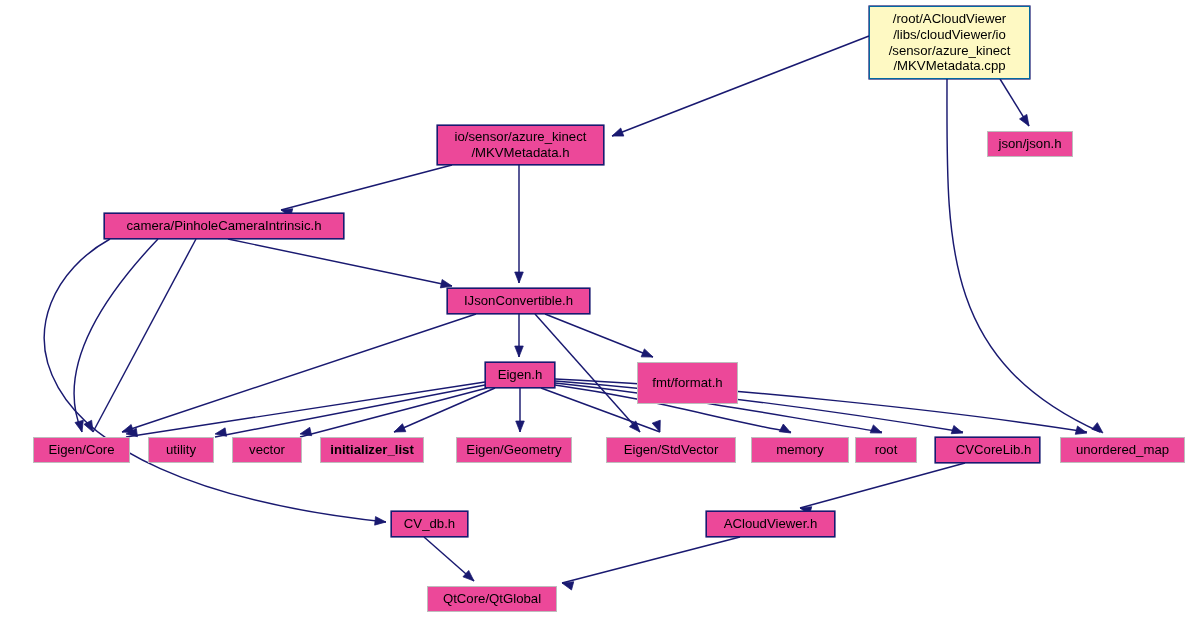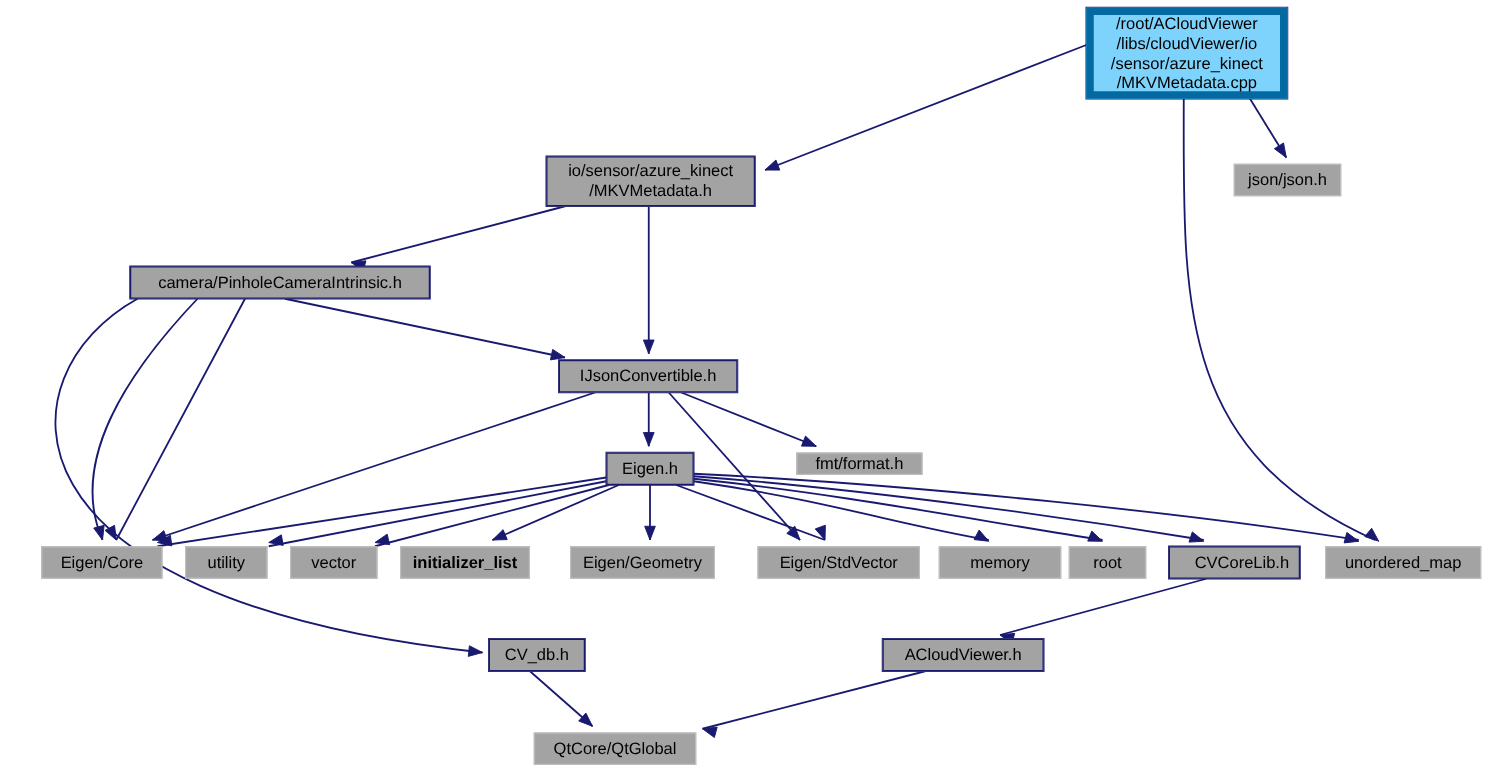--- a/index.html
+++ b/index.html
@@ -27,33 +27,33 @@
   }
   .node {
     position: absolute;
     box-sizing: border-box;
     display: flex;
     align-items: center;
     justify-content: center;
     text-align: center;
     line-height: 1.18;
     white-space: pre;
-    background: #a3a3a3;
+    background: #ec4899;
     border: 1px solid #bdbdbd;
     color: #000000;
     font-size: 13.2px;
     z-index: 5;
   }
   .node.strong {
     border: 1px solid #191970;
     box-shadow: 0 0 0 0.6px #191970;
   }
   .node.current {
-    background: #7dd3fc;
-    border: 6px solid #0369a1;
+    background: #fef9c3;
+    border: 1px solid #0369a1;
     box-shadow: 0 0 0 0.6px #191970;
   }
   .edge-path {
     fill: none;
     stroke: #191970;
     stroke-width: 1.45;
   }
   .edge-head {
     fill: #191970;
     stroke: #191970;
@@ -122,21 +122,21 @@
       <div class="node current" style="left: 869px; top: 6px; width: 161px; height: 73px;">/root/ACloudViewer
 /libs/cloudViewer/io
 /sensor/azure_kinect
 /MKVMetadata.cpp</div>
       <div class="node" style="left: 987px; top: 131px; width: 86px; height: 26px;">json/json.h</div>
       <div class="node strong" style="left: 437px; top: 125px; width: 167px; height: 40px;">io/sensor/azure_kinect
 /MKVMetadata.h</div>
       <div class="node strong" style="left: 104px; top: 213px; width: 240px; height: 26px;">camera/PinholeCameraIntrinsic.h</div>
       <div class="node strong" style="left: 447px; top: 288px; width: 143px; height: 26px;">IJsonConvertible.h</div>
       <div class="node strong" style="left: 485px; top: 362px; width: 70px; height: 26px;">Eigen.h</div>
-      <div class="node" style="left: 637px; top: 362px; width: 101px; height: 18px;">fmt/format.h</div>
+      <div class="node" style="left: 637px; top: 362px; width: 101px; height: 42px;">fmt/format.h</div>
       <div class="node" style="left: 33px; top: 437px; width: 97px; height: 26px;">Eigen/Core</div>
       <div class="node" style="left: 148px; top: 437px; width: 66px; height: 26px;">utility</div>
       <div class="node" style="left: 232px; top: 437px; width: 70px; height: 26px;">vector</div>
       <div class="node" style="left: 320px; top: 437px; width: 104px; height: 26px; font-weight: bold;">initializer_list</div>
       <div class="node" style="left: 456px; top: 437px; width: 116px; height: 26px;">Eigen/Geometry</div>
       <div class="node" style="left: 606px; top: 437px; width: 130px; height: 26px;">Eigen/StdVector</div>
       <div class="node" style="left: 751px; top: 437px; width: 98px; height: 26px;">memory</div>
       <div class="node" style="left: 855px; top: 437px; width: 62px; height: 26px;">root</div>
       <div class="node strong" style="left: 935px; top: 437px; width: 105px; height: 26px; padding-left: 12px;">CVCoreLib.h</div>
       <div class="node" style="left: 1060px; top: 437px; width: 125px; height: 26px;">unordered_map</div>

